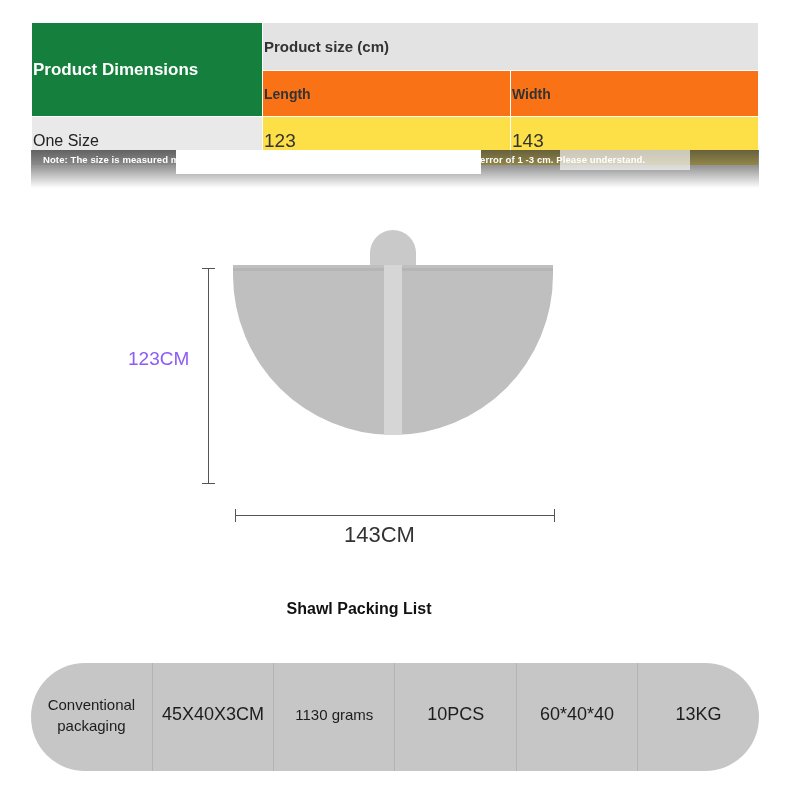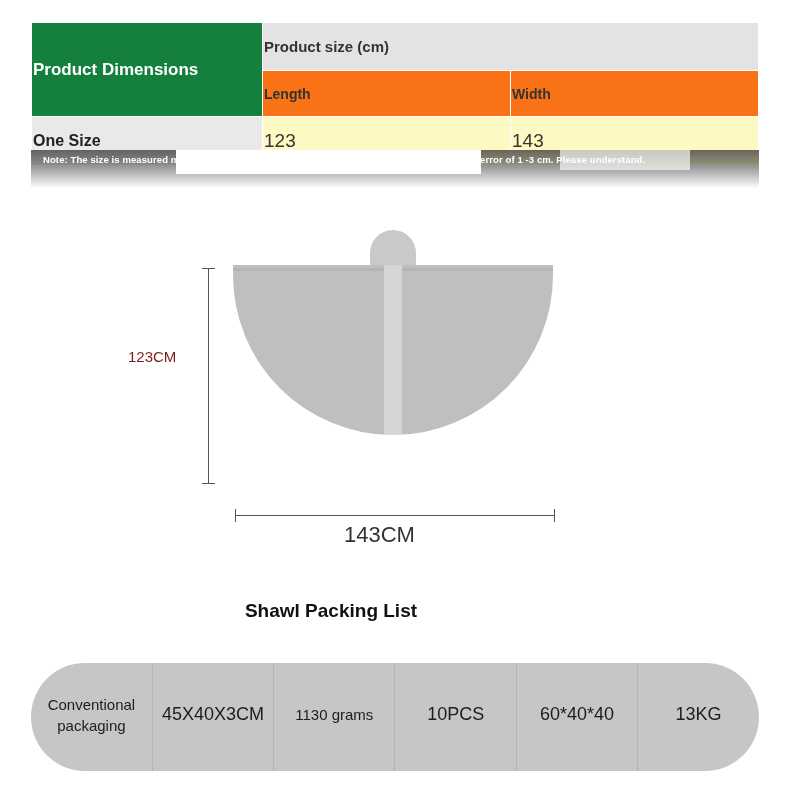--- a/index.html
+++ b/index.html
@@ -47,26 +47,26 @@
   .cell-sub {
     background: #f97316;
     color: #333333;
     font-weight: bold;
     font-size: 14px;
     height: 43px;
   }
   .cell-onesize {
     background: #e9e9e9;
     color: #222222;
-    font-weight: bold;
+    font-weight: normal;
     font-size: 16px;
     height: 46px;
   }
   .cell-value {
-    background: #fef9c3;
+    background: #fde047;
     color: #333333;
     font-size: 19px;
     height: 46px;
   }
 
   
   .note-strip {
     position: absolute;
     left: 31px;
     top: 150px;
@@ -168,22 +168,22 @@
     left: 202px;
     top: 283px;
     width: 13px;
     height: 1px;
     background: #555;
   }
   .v-label {
     position: absolute;
     left: 128px;
     top: 148px;
-    font-size: 15px;
-    color: #7f1d1d;
+    font-size: 19px;
+    color: #8b5cf6;
   }
 
   
   .h-line {
     position: absolute;
     left: 235px;
     top: 315px;
     width: 320px;
     height: 1px;
     background: #555;
@@ -212,23 +212,24 @@
     color: #333;
   }
 
   
   .packing-title {
     position: absolute;
     left: 0;
     top: 600px;
     width: 662px;
     text-align: center;
-    font-size: 19px;
+    font-size: 16px;
     font-weight: bold;
     color: #111;
+    padding-left: 28px;
   }
 
   
   .packing-wrap {
     position: absolute;
     left: 31px;
     top: 663px;
     width: 728px;
     height: 108px;
     background: #c6c6c6;

